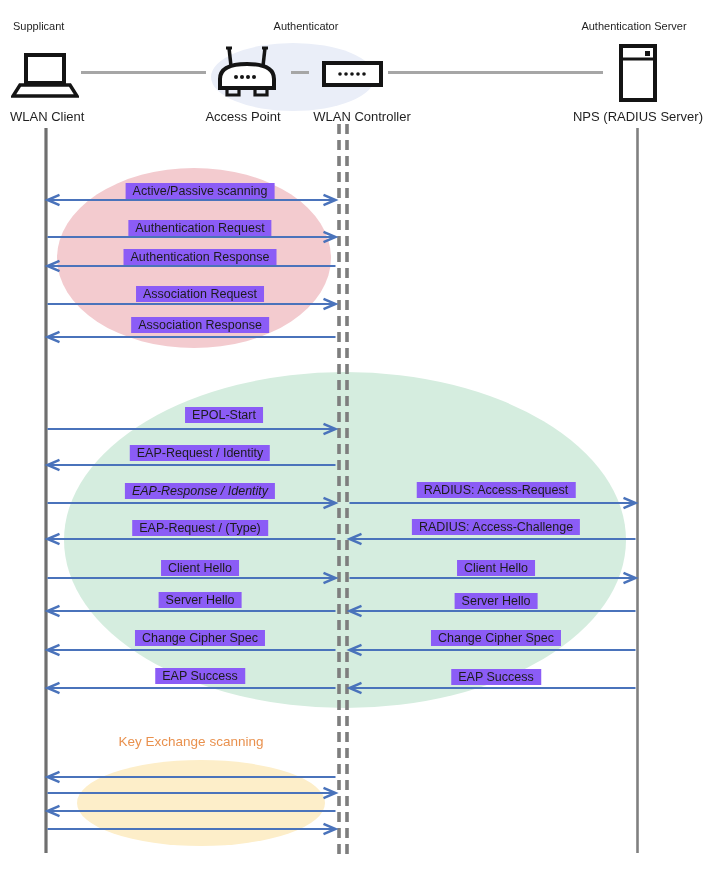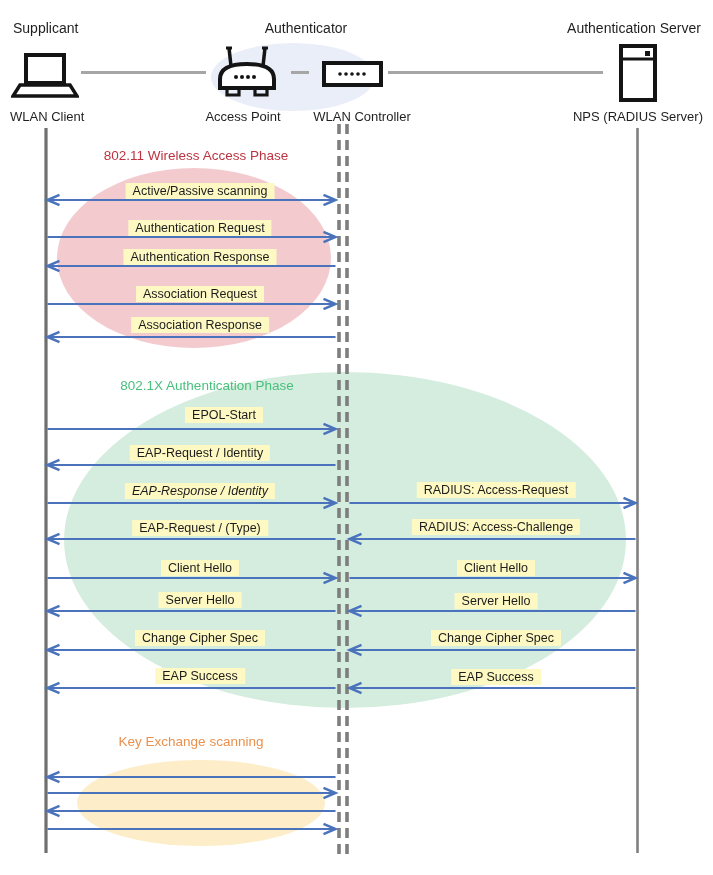--- a/index.html
+++ b/index.html
@@ -2,28 +2,28 @@
 <html><head>
 <meta charset="utf-8">
 <style>
   html,body{margin:0;padding:0;background:#fff;}
   .canvas{
     position:relative;width:713px;height:875px;background:#fff;overflow:hidden;
     font-family:"Liberation Sans",sans-serif;color:#1f1f1f;
   }
   .abs{position:absolute;}
   .ctr{transform:translateX(-50%);}
-  .role-label{font-size:14px;white-space:nowrap;}
+  .role-label{font-size:11px;white-space:nowrap;}
   .device-label{font-size:13px;white-space:nowrap;}
   #diagram{position:absolute;left:0;top:0;z-index:0;}
   .icon{position:absolute;z-index:2;}
   #labels{position:absolute;left:0;top:0;width:713px;height:875px;z-index:3;pointer-events:none;}
   .msg-label{
     position:absolute;transform:translate(-50%,-50%);
-    background:#fef9c3;padding:1px 7px;font-size:12.5px;white-space:nowrap;color:#1c1c1c;
+    background:#8b5cf6;padding:1px 7px;font-size:12.5px;white-space:nowrap;color:#1c1c1c;
   }
   .phase-title{
     position:absolute;transform:translate(-50%,-50%);
     font-size:13.5px;white-space:nowrap;text-align:center;line-height:19px;z-index:3;
   }
   .hdr{z-index:4;}
 </style>
 </head>
 <body>
 
@@ -126,22 +126,20 @@
     <rect x="2" y="2" width="34" height="54" fill="#fff" stroke="#141414" stroke-width="4"></rect>
     <line x1="4" y1="15" x2="34" y2="15" stroke="#141414" stroke-width="3"></line>
     <rect x="26" y="7" width="5" height="5" fill="#141414"></rect>
   </svg>
 
   <div class="abs device-label hdr" style="left:10px;top:109px;">WLAN Client</div>
   <div class="abs device-label hdr ctr" style="left:243px;top:109px;">Access Point</div>
   <div class="abs device-label hdr ctr" style="left:362px;top:109px;">WLAN Controller</div>
   <div class="abs device-label hdr ctr" style="left:638px;top:109px;">NPS (RADIUS Server)</div>
 
-  <div class="phase-title" id="title-wireless" style="left: 196px; top: 155px; color: rgb(189, 52, 64);">802.11 Wireless Access Phase</div>
-  <div class="phase-title" id="title-auth" style="left: 207px; top: 385px; color: rgb(73, 193, 124);">802.1X Authentication Phase</div>
   <div class="phase-title" id="title-key" style="left: 191px; top: 741px; color: rgb(233, 145, 78);">
     <span>Key Exchange scanning</span><br>
   </div>
 
   <div id="labels">
       <div class="msg-label" style="left: 200px; top: 191px;">Active/Passive scanning</div>
       <div class="msg-label" style="left: 200px; top: 228px;">Authentication Request</div>
       <div class="msg-label" style="left: 200px; top: 257px;">Authentication Response</div>
       <div class="msg-label" style="left: 200px; top: 294px;">Association Request</div>
       <div class="msg-label" style="left: 200px; top: 325px;">Association Response</div>

